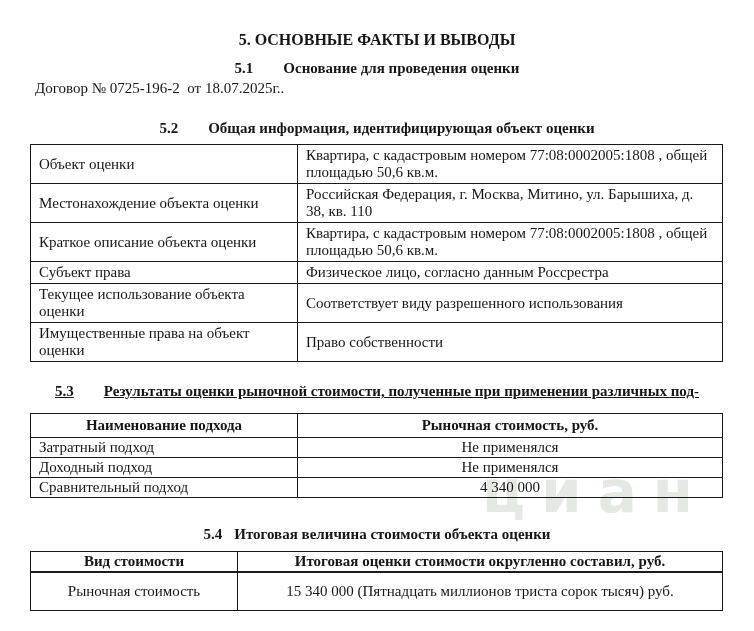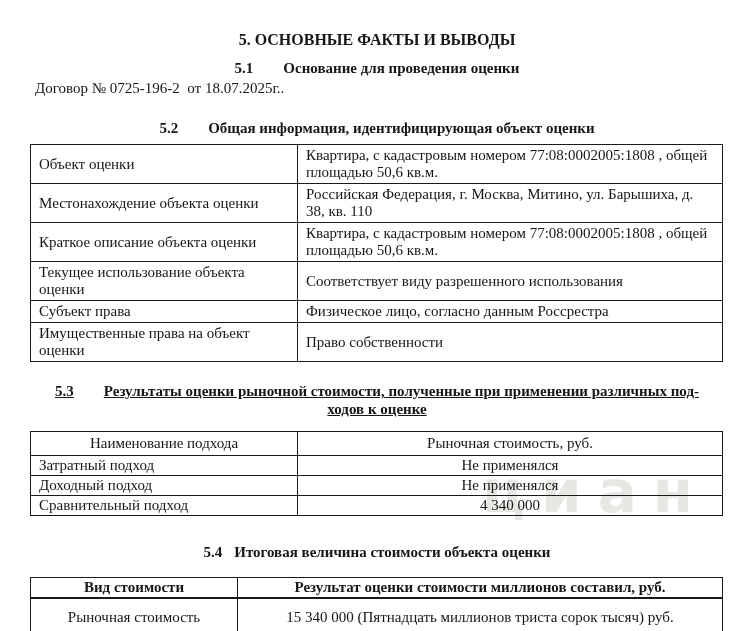--- a/index.html
+++ b/index.html
@@ -69,23 +69,23 @@
     border: 1.5px solid #1a1a1a;
     font-size: 15px;
     font-weight: normal;
     line-height: 17px;
     vertical-align: middle;
     overflow: hidden;
   }
   .t1 { margin-top: 7px; }
   .t1 td { padding: 2px 8px 2px 8px; }
   .t2 { margin-top: 13px; }
-  .t2 th { padding: 3px 4px; text-align: center; }
+  .t2 th { padding: 3px 4px; text-align: center; font-weight: bold; }
   .t2 td { padding: 1px 8px; }
-  .t3 { margin-top: 16px; }
+  .t3 { margin-top: 8px; }
   .t3 th { padding: 1px 8px; text-align: center; font-weight: bold; border-bottom-width: 2.5px; }
   .t3 td { padding: 10px 8px; }
   .al { text-align: left; }
   .ac { text-align: center; }
 </style>
 </head>
 <body>
 
 <div class="page">
 
@@ -113,37 +113,36 @@
         </tr>
         <tr>
           <td class="al">Местонахождение объекта оценки</td>
           <td class="al">Российская Федерация, г. Москва, Митино, ул. Барышиха, д. 38, кв. 110</td>
         </tr>
         <tr>
           <td class="al">Краткое описание объекта оценки</td>
           <td class="al">Квартира, с кадастровым номером 77:08:0002005:1808 , об­щей площадью 50,6 кв.м.</td>
         </tr>
         <tr>
+          <td class="al">Субъект права</td>
+          <td class="al">Физическое лицо, согласно данным Россрестра</td>
+        </tr>
+        <tr>
           <td class="al">Текущее использование объекта оценки</td>
           <td class="al">Соответствует виду разрешенного использования</td>
-        </tr>
-        <tr>
-          <td class="al">Субъект права</td>
-          <td class="al">Физическое лицо, согласно данным Россрестра</td>
         </tr>
         <tr>
           <td class="al">Имущественные права на объект оценки</td>
           <td class="al">Право собственности</td>
         </tr>
       </tbody>
     </table>
 
     <div class="h h-53">
       <div><span class="hnum">5.3</span><span>Результаты оценки рыночной стоимости, полученные при применении различных под-</span></div>
-      <div>ходов к оценке</div>
     </div>
 
     <table class="t2">
       <colgroup>
           <col style="width:267px">
           <col style="width:425px">
         </colgroup>
       <thead>
         <tr>
           <th>Наименование подхода</th>
@@ -169,21 +168,21 @@
     <div class="h h-54"><span class="hnum-sm">5.4</span><span>Итоговая величина стоимости объекта оценки</span></div>
 
     <table class="t3">
       <colgroup>
           <col style="width:207px">
           <col style="width:485px">
         </colgroup>
       <thead>
         <tr>
           <th>Вид стоимости</th>
-          <th>Результат оценки стоимости миллионов составил, руб.</th>
+          <th>Итоговая оценки стоимости округленно составил, руб.</th>
         </tr>
       </thead>
       <tbody>
         <tr>
           <td class="ac">Рыночная стоимость</td>
           <td class="ac">15 340 000 (Пятнадцать миллионов триста сорок тысяч) руб.</td>
         </tr>
       </tbody>
     </table>
 

